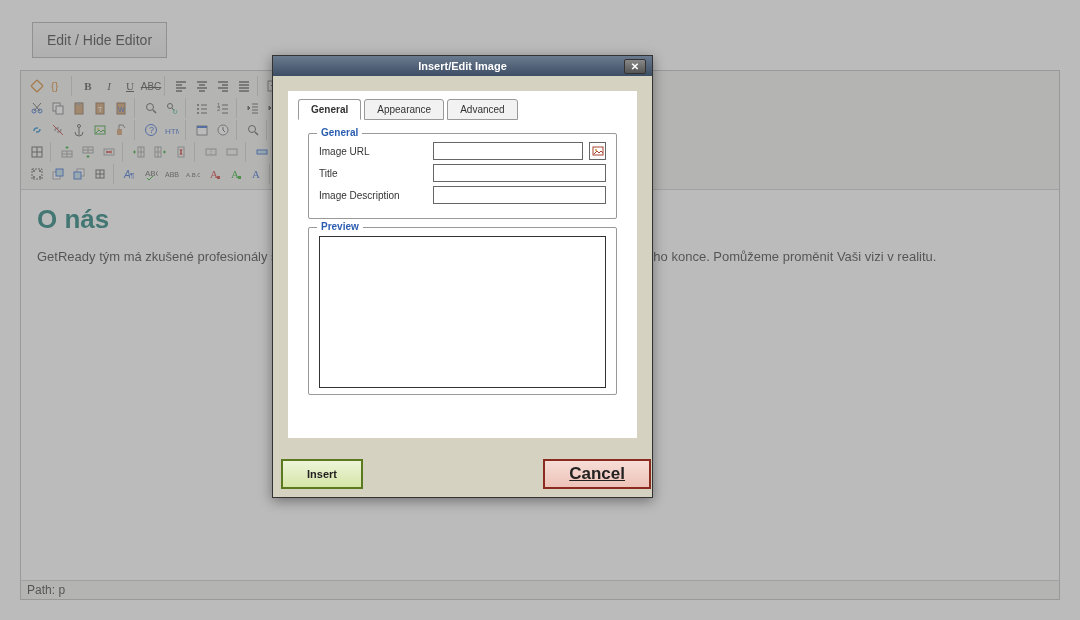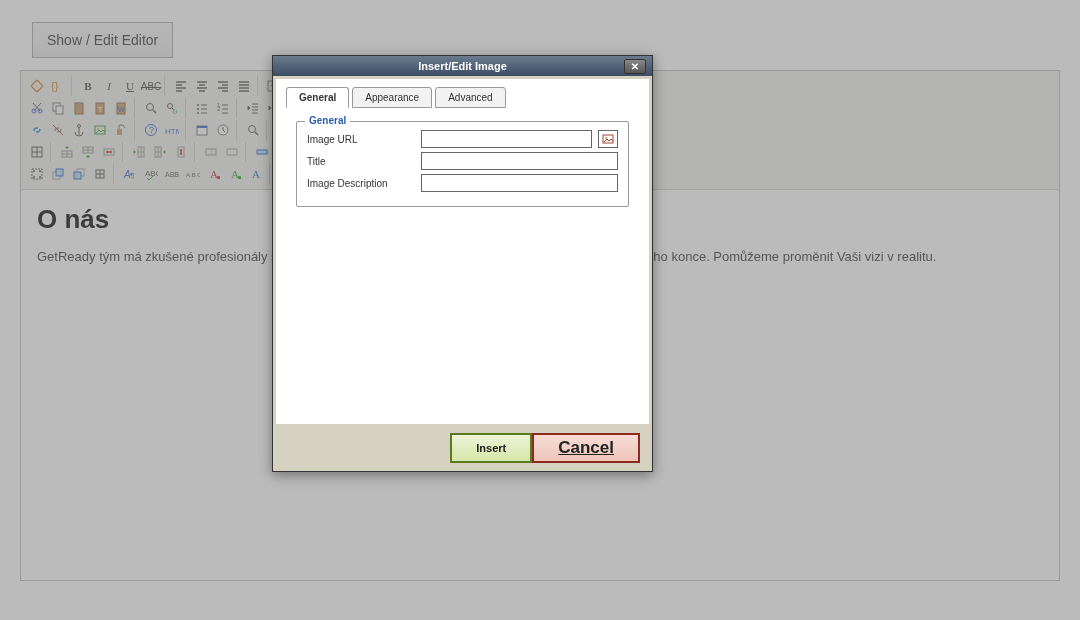--- a/index.html
+++ b/index.html
@@ -12,48 +12,48 @@
 .tb-row { display: flex; flex-wrap: wrap; gap: 1px; align-items: center; padding: 1px 0; }
 .tb-btn { width: 20px; height: 20px; display: flex; align-items: center; justify-content: center; font-size: 11px; color: #444; cursor: pointer; border: 1px solid transparent; }
 .tb-sep { width: 4px; height: 20px; border-left: 1px solid #ccc; margin: 0 2px; }
 .tb-btn.orange { color: #d57b1e; }
 .tb-btn.blue { color: #2a5db0; }
 .tb-btn.bold { font-weight: bold; font-family: 'Times New Roman', serif; }
 .tb-btn.italic { font-style: italic; font-family: 'Times New Roman', serif; }
 .tb-btn.underline { text-decoration: underline; font-family: 'Times New Roman', serif; }
 .tb-btn.strike { text-decoration: line-through; font-family: Arial; font-size: 10px; }
 .content-area { background: #fff; padding: 14px 16px; height: 390px; overflow-y: scroll; position: relative; }
-.content-area h2 { font-size: 26px; font-weight: bold; color: #000000; margin-bottom: 14px; }
+.content-area h2 { font-size: 26px; font-weight: bold; color: #0f766e; margin-bottom: 14px; }
 .content-area p { font-size: 13px; color: #333; }
 .path-bar { background: #f0f0ee; border-top: 1px solid #ccc; padding: 2px 6px; font-size: 12px; color: #333; }
 .dialog { position: absolute; left: 272px; top: 55px; width: 381px; background: #d6d2c2; border: 1px solid #333; box-shadow: 0 3px 12px rgba(0,0,0,0.4); z-index: 10; font-family: Verdana, Arial, sans-serif; }
 .dlg-title { background: linear-gradient(#6a7a8f,#3d4d63); color: #fff; font-weight: bold; text-align: center; padding: 4px 6px; font-size: 11px; position: relative; }
 .dlg-close { position: absolute; right: 6px; top: 3px; width: 22px; height: 15px; background: linear-gradient(#888,#555); border: 1px solid #333; border-radius: 2px; color: #fff; display: flex; align-items: center; justify-content: center; font-size: 10px; cursor: pointer; }
-.dlg-body { background: #fff; margin: 3px; border: 0; padding: 8px 10px 23px 10px; min-height: 345px; }
+.dlg-body { background: #fff; margin: 15px; border: 0; padding: 8px 10px 23px 10px; min-height: 345px; }
 .tabs { display: flex; gap: 3px; margin-bottom: 6px; }
 .tab { padding: 4px 12px; font-size: 10px; color: #333; background: #f2f2f2; border: 1px solid #999; border-bottom: 1px solid #999; border-radius: 3px 3px 0 0; cursor: pointer; position: relative; }
 .tab.active { background: #fff; border-bottom: 1px solid #fff; font-weight: bold; z-index: 2; }
 .tab-panel { border: 1px solid #999; margin-top: -1px; padding: 8px 10px 12px 10px; background: #fff; border: none; }
 .fieldset { border: 1px solid #999; border-radius: 2px; padding: 8px 10px 10px 10px; margin-bottom: 8px; position: relative; }
 .fieldset-legend { position: absolute; top: -7px; left: 8px; background: #fff; padding: 0 4px; font-size: 10px; color: #2a5db0; font-weight: bold; }
 .form-row { display: flex; align-items: center; margin-bottom: 4px; gap: 6px; justify-content: center; }
 .form-label { width: 108px; font-size: 10px; color: #333; flex-shrink: 0; }
 .form-input { flex: 1; border: 1px solid #666; height: 18px; padding: 1px 3px; font-size: 11px; }
 .browse-btn { width: 20px; height: 18px; border: 1px solid #666; background: #fff; display: flex; align-items: center; justify-content: center; cursor: pointer; font-size: 9px; color: #b50; }
 .preview-box { border: 1px solid #333; background: #fff; height: 152px; }
-.dlg-footer { display: flex; justify-content: flex-end; padding: 6px 12px 8px 8px; }
+.dlg-footer { display: flex; justify-content: space-between; padding: 6px 1px 8px 8px; }
 .insert-btn { padding: 3px 24px; font-size: 11px; font-weight: bold; border: 2px solid #5b7a1f; background: linear-gradient(#edf4d9,#d6e6a8); cursor: pointer; color: #222; }
 .cancel-btn { padding: 3px 24px; font-size: 17px; font-weight: bold; border: 2px solid #8b2a1f; background: linear-gradient(#f6ddd6,#eec3b8); cursor: pointer; color: #222; text-decoration: underline; }
 svg { display: block; }
 </style>
 </head>
 <body>
 
 <div class="page">
-  <button class="show-hide-btn">Show / Edit Editor</button>
+  <button class="show-hide-btn">Edit / Hide Editor</button>
 
   <div class="editor-panel">
     <div class="toolbar">
       <div class="tb-row">
         <span class="tb-btn orange">
             <svg width="14" height="14">
               <path d="M7 1 L4 4 M7 1 L10 4 M7 13 L4 10 M7 13 L10 10 M1 7 L4 4 M1 7 L4 10 M13 7 L10 4 M13 7 L10 10" stroke="#d57b1e" stroke-width="1.2" fill="none"></path>
             </svg>
           </span>
         <span class="tb-btn orange">
@@ -477,20 +477,23 @@
             <svg width="14" height="14">
               <rect x="2" y="2" width="10" height="10" fill="none" stroke="#36c"></rect>
               <rect x="2" y="2" width="10" height="2" fill="#36c"></rect>
             </svg>
           </span>
       </div>
     </div>
     <div class="content-area">
       <h2>O nás</h2>
       <p>GetReady tým má zkušené profesionály s vášní pro práci, kteří dotlačí vaše projekty a podnikání do zdárného konce. Pomůžeme proměnit Vaši vizi v realitu.</p>
+    </div>
+    <div class="path-bar">
+      <span>Path:</span> <span>p</span>
     </div>
   </div>
 </div>
 
 <div class="overlay"></div>
 
 <div class="dialog">
   <div class="dlg-title">
     <span>Insert/Edit Image</span>
     <span class="dlg-close">✕</span>
@@ -517,19 +520,23 @@
         </div>
         <div class="form-row">
           <span class="form-label">Title</span>
           <input class="form-input" value="" style="">
         </div>
         <div class="form-row">
           <span class="form-label">Image Description</span>
           <input class="form-input" value="" style="">
         </div>
       </div>
+      <div class="fieldset" style="padding-bottom:6px;">
+        <span class="fieldset-legend">Preview</span>
+        <div class="preview-box"></div>
+      </div>
     </div>
   </div>
   <div class="dlg-footer">
     <button class="insert-btn">Insert</button>
     <button class="cancel-btn">Cancel</button>
   </div>
 </div>
 
 </body></html>

